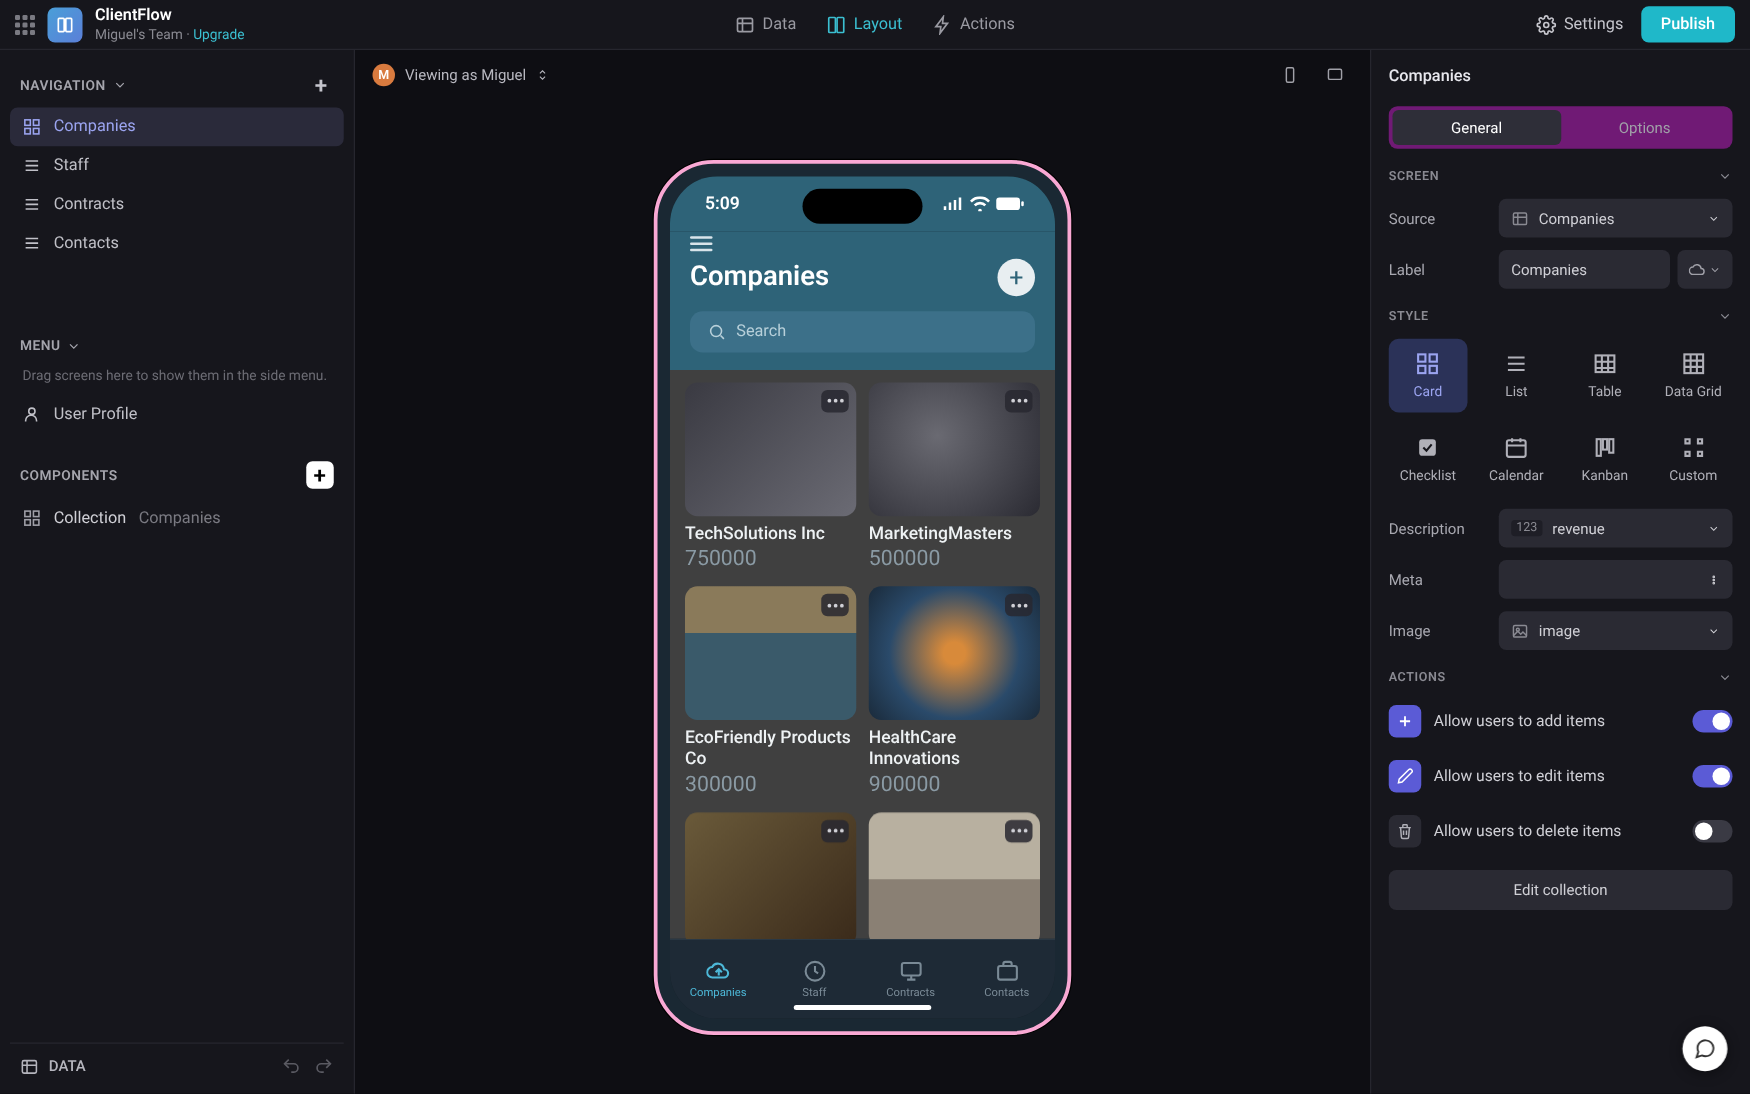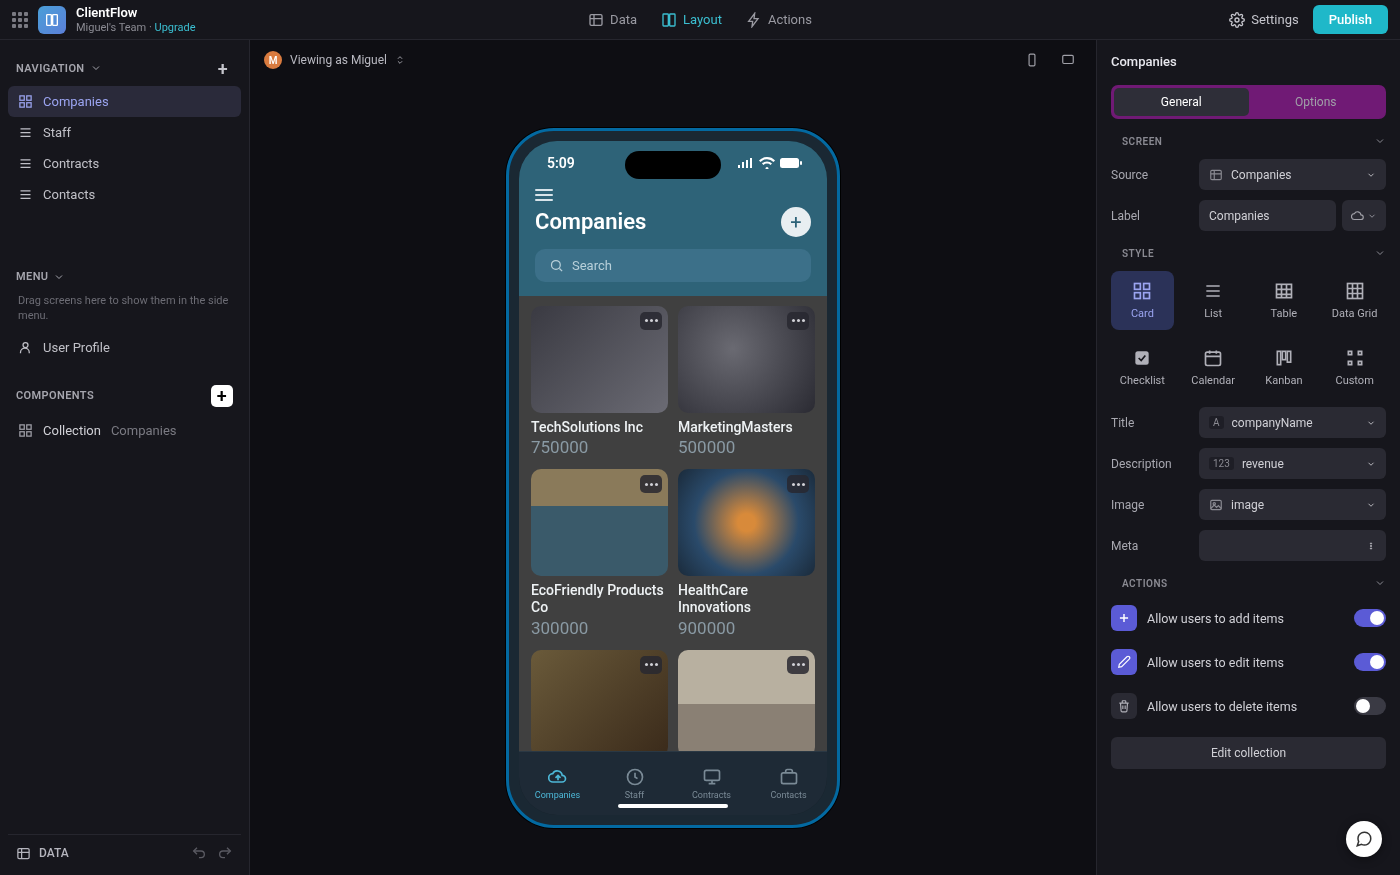--- a/index.html
+++ b/index.html
@@ -34,21 +34,21 @@
 .topbar-tab.active { color: #3bbfd1; }
 .topbar-tab svg { width: 16px; height: 16px; }
 .topbar-right { flex: 1; display: flex; justify-content: flex-end; align-items: center; gap: 14px; }
 .settings-btn { display: flex; align-items: center; gap: 6px; color: #c5c5cc; cursor: pointer; }
 .publish-btn { background: #1fb8c9; color: #fff; padding: 7px 16px; border-radius: 6px; font-weight: 500; cursor: pointer; font-size: 13px; }
 
 .main { display: flex; height: 835px; }
 
 
 .sidebar-left {
-  width: 250px;
+  width: 284px;
   background: #16161c;
   border-right: 1px solid #26262e;
   display: flex;
   flex-direction: column;
   padding: 10px 8px;
 }
 .sidebar-section-header {
   display: flex; align-items: center; justify-content: space-between;
   padding: 8px 8px; font-size: 11px; font-weight: 600; color: #a5a5ad; letter-spacing: 0.4px;
 }
@@ -92,21 +92,21 @@
 .avatar-small { width: 18px; height: 18px; border-radius: 50%; background: #d97b3f; color:#fff; font-size:10px; display:flex; align-items:center; justify-content:center; font-weight:600; }
 .device-toggles { display:flex; gap:8px; }
 .device-toggles .dev { width:28px; height:28px; border-radius:6px; display:flex; align-items:center; justify-content:center; cursor:pointer; color:#a0a0a8; }
 .device-toggles .dev svg { width:14px; height:18px; }
 
 .phone-wrap { flex:1; display:flex; align-items:center; justify-content:center; }
 .phone {
   width: 334px; height: 700px;
   background: #1a2833;
   border-radius: 48px;
-  border: 3px solid #0369a1;
+  border: 3px solid #f9a8d4;
   padding: 10px;
   position: relative;
   box-shadow: 0 0 0 1px #000;
 }
 .phone-screen {
   width: 100%; height: 100%;
   background: #162028;
   border-radius: 38px;
   overflow: hidden;
   display:flex; flex-direction:column;
@@ -170,21 +170,21 @@
   padding: 12px 14px;
   overflow-y: auto;
   display:flex; flex-direction:column; gap:10px;
 }
 .inspector::-webkit-scrollbar { width:6px; }
 .inspector::-webkit-scrollbar-thumb { background:#333; border-radius:3px; }
 .insp-title { font-size:13px; font-weight:500; color:#e8e8ee; padding: 2px 0 6px; }
 .seg-control { display:flex; background:#701a75; border-radius:7px; padding:3px; }
 .seg-btn { flex:1; text-align:center; padding:7px 0; font-size:12px; color:#a0a0a8; border-radius:5px; cursor:pointer; }
 .seg-btn.active { background:#2e2e38; color:#fff; }
-.insp-section-header { display:flex; align-items:center; justify-content:space-between; font-size:10px; font-weight:600; letter-spacing:0.5px; color:#8a8a92; padding:6px 0 2px;margin-left:11px; }
+.insp-section-header { display:flex; align-items:center; justify-content:space-between; font-size:10px; font-weight:600; letter-spacing:0.5px; color:#8a8a92; padding:6px 0 2px; }
 .insp-section-header svg { width:12px; height:12px; cursor:pointer; }
 .insp-row { display:flex; align-items:center; gap:10px; }
 .insp-label { width:78px; font-size:12px; color:#a8a8b0; }
 .insp-field {
   flex:1; background:#2a2a33; border-radius:6px; padding:7px 10px;
   display:flex; align-items:center; gap:8px; font-size:12px; color:#d0d0d6; cursor:pointer;
   min-height: 31px;
 }
 .insp-field .chev-down { margin-left:auto; }
 .insp-field svg.lead { width:14px; height:14px; color:#8a8a92; }
@@ -644,63 +644,53 @@
         </div>
       <div class="style-opt">
           <svg viewBox="0 0 24 24" fill="none" stroke="currentColor" stroke-width="2">
             <path d="M4 4h4v4H4zM16 4h4v4h-4zM4 16h4v4H4zM16 16h4v4h-4z"></path>
           </svg>
           <span>Custom</span>
         </div>
     </div>
 
     <div class="insp-row">
-      <div class="insp-label">Title</div>
-      <div class="insp-field">
-        <span class="type-badge">A</span>
-        <span>companyName</span>
-        <svg class="chev-down" viewBox="0 0 24 24" fill="none" stroke="currentColor" stroke-width="2">
-            <path d="m6 9 6 6 6-6"></path>
-          </svg>
-      </div>
-    </div>
-    <div class="insp-row">
       <div class="insp-label">Description</div>
       <div class="insp-field">
         <span class="type-badge">123</span>
         <span>revenue</span>
         <svg class="chev-down" viewBox="0 0 24 24" fill="none" stroke="currentColor" stroke-width="2">
             <path d="m6 9 6 6 6-6"></path>
+          </svg>
+      </div>
+    </div>
+    <div class="insp-row">
+      <div class="insp-label">Meta</div>
+      <div class="insp-field">
+        <svg class="chev-down" style="margin-left:auto;" viewBox="0 0 24 24" fill="none" stroke="currentColor" stroke-width="2">
+            <circle cx="12" cy="6" r="1.5"></circle>
+            <circle cx="12" cy="12" r="1.5"></circle>
+            <circle cx="12" cy="18" r="1.5"></circle>
           </svg>
       </div>
     </div>
     <div class="insp-row">
       <div class="insp-label">Image</div>
       <div class="insp-field">
         <svg class="lead" viewBox="0 0 24 24" fill="none" stroke="currentColor" stroke-width="2">
             <rect x="3" y="4" width="18" height="16" rx="2"></rect>
             <circle cx="9" cy="10" r="2"></circle>
             <path d="m3 18 6-6 4 4 3-3 5 5"></path>
           </svg>
         <span>image</span>
         <svg class="chev-down" viewBox="0 0 24 24" fill="none" stroke="currentColor" stroke-width="2">
             <path d="m6 9 6 6 6-6"></path>
           </svg>
       </div>
     </div>
-    <div class="insp-row">
-      <div class="insp-label">Meta</div>
-      <div class="insp-field">
-        <svg class="chev-down" style="margin-left:auto;" viewBox="0 0 24 24" fill="none" stroke="currentColor" stroke-width="2">
-            <circle cx="12" cy="6" r="1.5"></circle>
-            <circle cx="12" cy="12" r="1.5"></circle>
-            <circle cx="12" cy="18" r="1.5"></circle>
-          </svg>
-      </div>
-    </div>
 
     <div class="insp-section-header">
       <span>ACTIONS</span>
       <svg viewBox="0 0 24 24" fill="none" stroke="currentColor" stroke-width="2">
           <path d="m6 9 6 6 6-6"></path>
         </svg>
     </div>
     <div class="action-row">
       <div class="action-icon purple">
           <svg viewBox="0 0 24 24" fill="none" stroke="currentColor" stroke-width="2.5">

